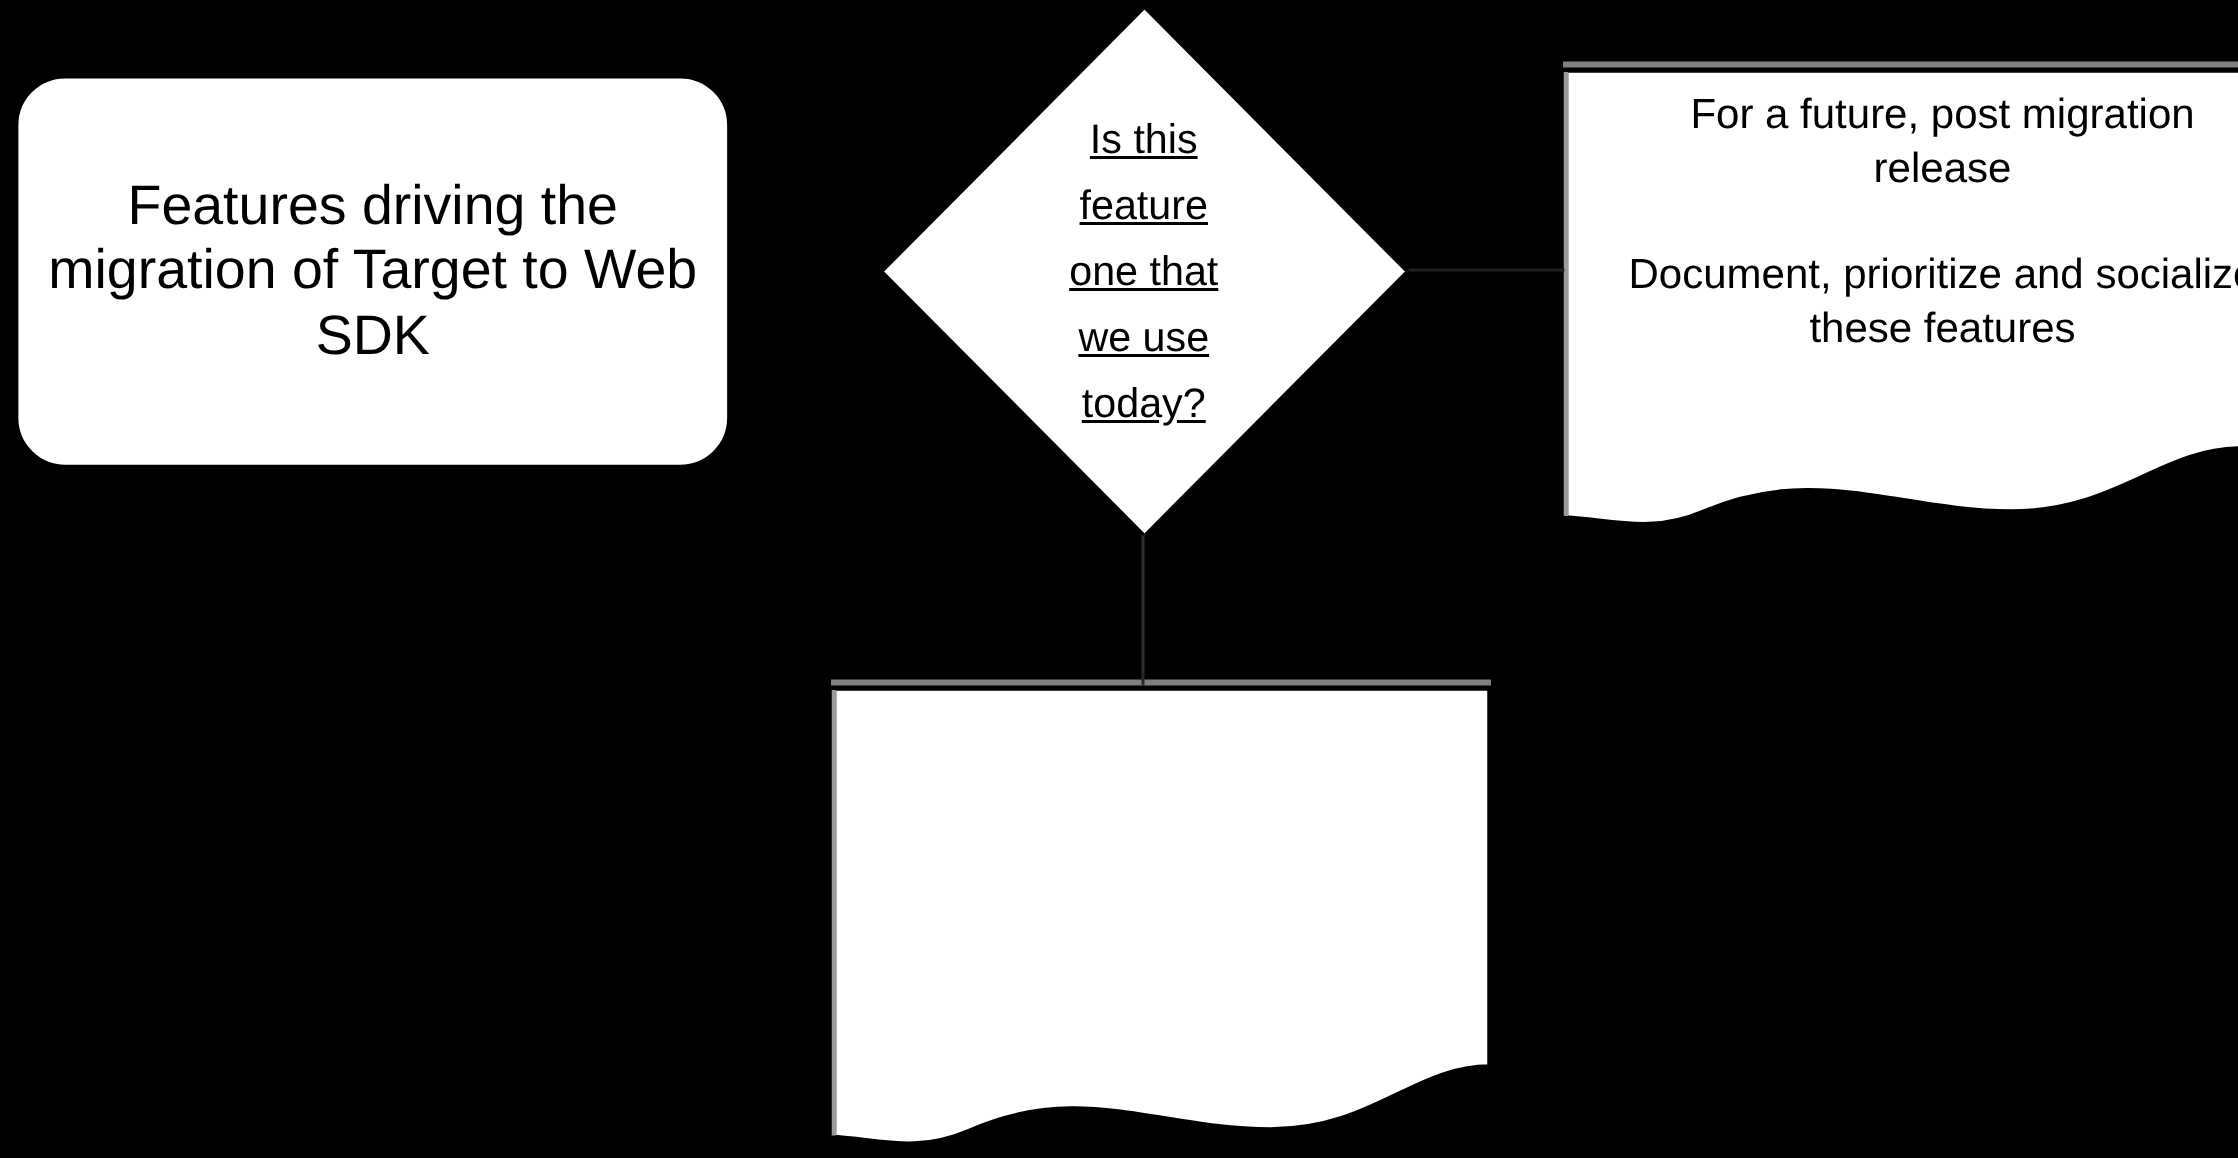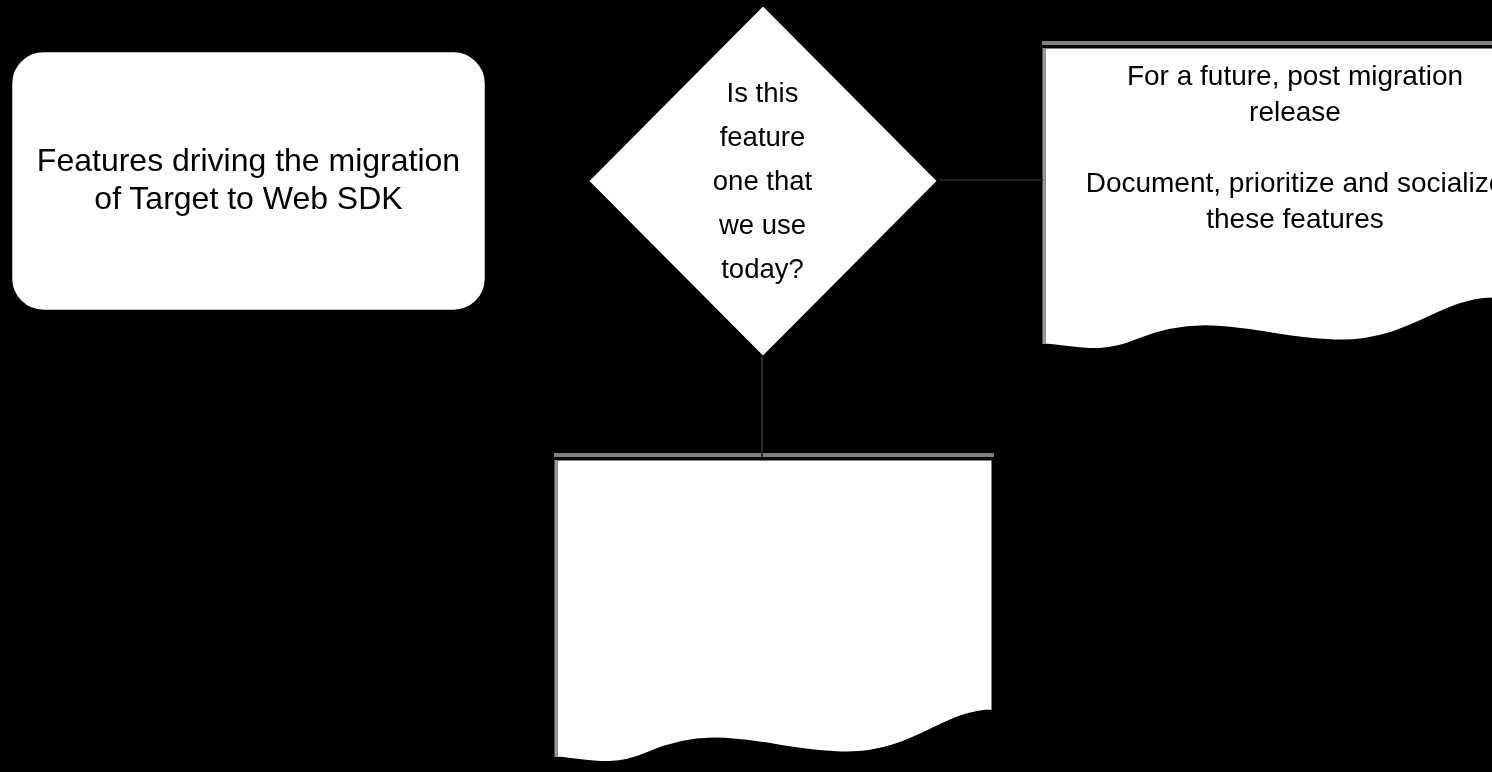--- a/index.html
+++ b/index.html
@@ -31,29 +31,30 @@
     font-family: "Liberation Sans", sans-serif;
     line-height: 1.18;
     white-space: pre-line;
     pointer-events: none;
   }
 
   
   #node-process { left: 8px; top: 48px; }
   #node-process-text {
     left: 30px; top: 50px; width: 437px; height: 260px;
-    font-size: 32px;
+    font-size: 37px;
   }
 
   
   #node-decision { left: 584px; top: 1px; }
   #node-decision-text {
     left: 660px; top: 3px; width: 205px; height: 355px;
     font-size: 27.5px;
     line-height: 1.6;
+    text-decoration: underline;
   }
 
   
   #node-doc-future { left: 1041px; top: 41px; }
   #node-doc-future-text {
     left: 1052px; top: 58px; width: 430px; height: 230px;
     align-items: flex-start;
     font-size: 28px;
     line-height: 1.28;
     margin-left: 28px;

